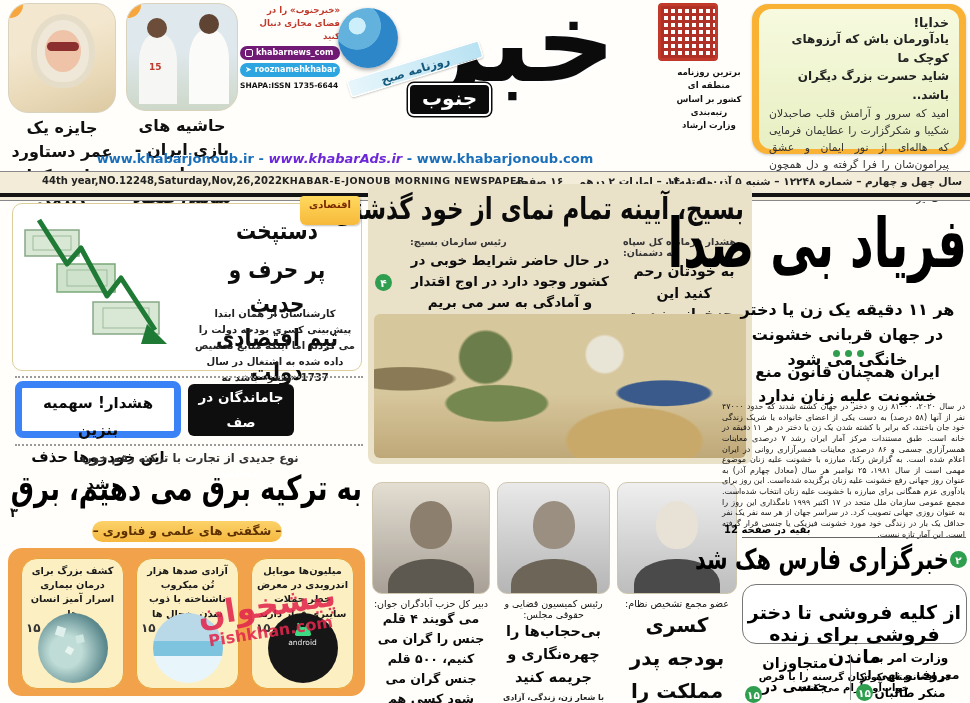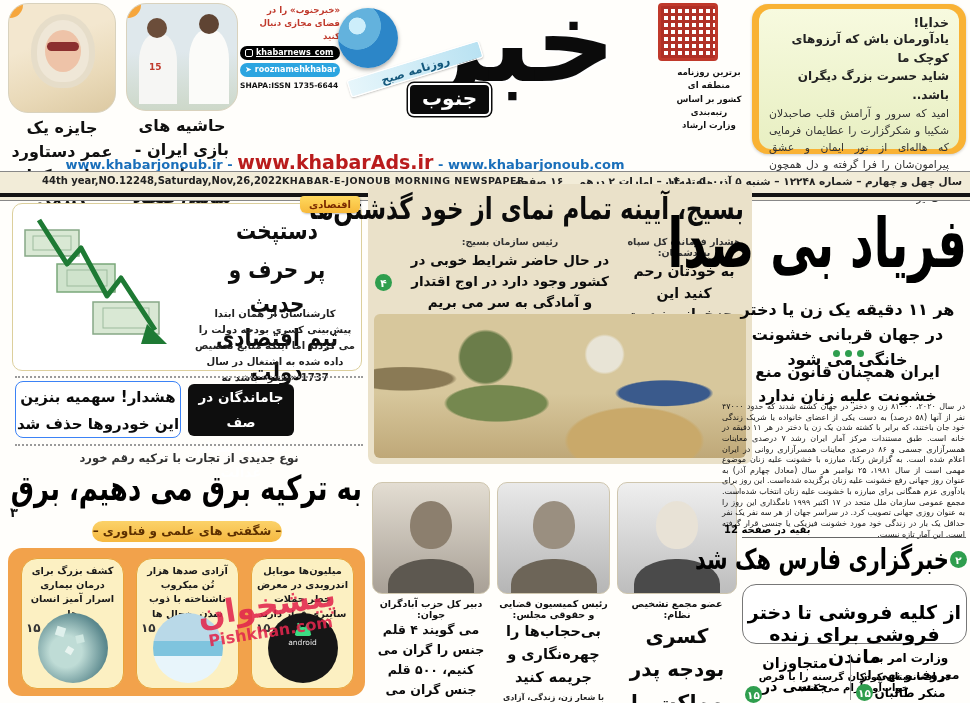--- a/index.html
+++ b/index.html
@@ -33,63 +33,63 @@
       repeating-linear-gradient(0deg,#b03026 0 3px,transparent 3px 7px),
       repeating-linear-gradient(90deg,#b03026 0 3px,rgba(255,255,255,.92) 3px 7px); }
 
   .prayer { background:#f9b234; border-radius:16px; box-shadow:0 1px 3px rgba(0,0,0,.2); }
   .prayer-in { position:absolute; inset:5px 7px; background:linear-gradient(180deg,#f7fadf,#e8efc2); border-radius:12px; padding:6px 10px; }
   .prayer-in .t { font-size:12.5px; font-weight:bold; color:#222; }
   .prayer-in .l { font-size:12px; font-weight:bold; color:#222; line-height:1.55; }
   .prayer-in .bd { font-size:10.8px; color:#333; line-height:1.55; text-align:justify; margin-top:2px; }
 
   .urlline { font-size:13px; font-weight:bold; color:#1a6fba; direction:ltr; text-align:center; }
-  .urlline .big { color:#b91c1c; font-size:19px; }
+  .urlline .big { color:#6d28d9; font-size:13px;font-style:italic; }
 
   .dateline { background:#f2ecd8; border-top:1px solid #888; border-bottom:1px solid #888; }
   .dl { position:absolute; top:3px; font-size:10.5px; font-weight:bold; color:#222; white-space:nowrap; }
   .blackbar { background:#141414; }
 
   
   .tag { background:linear-gradient(180deg,#ffd95e,#f7b93a); color:#7a2a00; font-size:10px; font-weight:bold; text-align:center; line-height:17px; border-radius:4px 4px 6px 6px; box-shadow:1px 1px 2px rgba(0,0,0,.25); z-index:5; }
   .econ-card { border:1px solid #dccf9c; border-radius:10px; background:#fff; }
   .econ-h { font-size:20px; font-weight:bold; text-align:center; line-height:1.45; transform:scaleY(1.18); transform-origin:top; color:#0d0d0d; }
   .econ-body { font-size:10px; font-weight:bold; text-align:center; line-height:1.6; color:#222; }
-  .warnbox { border:1px solid #3b82f6; border-radius:8px; background:#fff; font-size:15px; font-weight:bold; text-align:center; line-height:1.8; color:#0a0a0a; }
+  .warnbox { border:7px solid #3b82f6; border-radius:8px; background:#fff; font-size:15px; font-weight:bold; text-align:center; line-height:1.8; color:#0a0a0a; }
   .blackbox { background:#0e0e0e; border-radius:6px; color:#fff; font-size:13.5px; font-weight:bold; text-align:center; line-height:1.85; }
 
   .scipill { background:linear-gradient(180deg,#fbd269,#f6b840); border-radius:12px; font-size:12px; font-weight:bold; color:#5c2f00; text-align:center; line-height:21px; }
   .sciband { background:#f2a24b; border-radius:14px; }
   .scibox { position:absolute; top:10px; width:103px; height:131px; background:#fcf0c2; border:1px solid #e8a43c; border-radius:16px; padding:5px 4px 4px; }
   .scibox .cap { font-size:9.8px; font-weight:bold; text-align:center; line-height:1.45; color:#1a1a1a; }
   .scibox .p { font-size:12px; font-weight:bold; color:#333; text-align:left; padding-right:2px; }
   .scicircle { position:absolute; bottom:5px; left:50%; transform:translateX(-50%); width:70px; height:70px; border-radius:50%; overflow:hidden; }
   .wm { color:#e2264d; font-weight:bold; transform:rotate(-9deg); opacity:.88; z-index:6; text-align:center; line-height:1.1; }
 
   
   .beige { background:#eae1c9; border-radius:8px; }
   .basij-h { font-size:23px; font-weight:bold; text-align:center; white-space:nowrap; transform:scaleY(1.3); transform-origin:top; color:#0b0b0b; }
-  .sublabel { font-size:9.5px; font-weight:bold; color:#333; text-align:center; }
+  .sublabel { font-size:9.5px; font-weight:bold; color:#333; text-align:left; }
   .subquote { font-weight:bold; color:#0d0d0d; text-align:center; line-height:1.55; }
   .ph-basij { border-radius:6px;
     background:
       radial-gradient(circle at 30% 30%, #6b7d4a 0 9%, transparent 10%),
       radial-gradient(ellipse at 33% 62%, #75884f 0 14%, transparent 15%),
       radial-gradient(circle at 62% 28%, #e8e4d6 0 7%, transparent 8%),
       radial-gradient(ellipse at 78% 55%, #3a5a8c 0 11%, transparent 12%),
       radial-gradient(ellipse at 8% 45%, #8a7a55 0 10%, transparent 11%),
       radial-gradient(ellipse at 70% 88%, #c9a96a 0 18%, transparent 19%),
       linear-gradient(180deg,#d7c79c 0 55%, #bfa878 100%); }
 
   
   .qcard { position:absolute; top:482px; }
   .qphoto { width:100%; height:112px; border-radius:10px; border:1px solid #cfc6ae; position:relative; overflow:hidden; background:linear-gradient(180deg,#e9e9e9,#b5b5b5); }
   .sil-head { position:absolute; top:18px; left:50%; transform:translateX(-50%); width:42px; height:48px; border-radius:50% 50% 46% 46%; background:#8c8c8c; }
   .sil-body { position:absolute; bottom:-18px; left:50%; transform:translateX(-50%); width:86px; height:52px; border-radius:48% 48% 0 0; background:#6f6f6f; }
-  .qlabel { font-size:9.5px; font-weight:bold; text-align:center; color:#101010; margin-top:4px; }
+  .qlabel { font-size:9.5px; font-weight:normal; text-align:center; color:#101010; margin-top:4px; }
   .qquote { font-weight:bold; text-align:center; color:#0a0a0a; }
   .qnote { font-size:8px; font-weight:bold; text-align:center; color:#222; line-height:1.5; margin-top:2px; }
 
   
   .lead-h { font-size:46px; font-weight:bold; white-space:nowrap; text-align:center; transform:scaleY(1.5); transform-origin:top; color:#000; }
   .lead-sub { font-weight:bold; text-align:center; line-height:1.55; color:#0a0a0a; }
   .gdots { display:flex; gap:5px; justify-content:center; }
   .gdots i { width:7px; height:7px; border-radius:50%; background:#2f9e4e; }
   .lead-body { font-size:8px; line-height:1.33; text-align:justify; color:#121212; }
   .fars-h { font-size:21px; font-weight:bold; white-space:nowrap; text-align:center; transform:scaleY(1.35); transform-origin:top; }
@@ -132,21 +132,21 @@
     </div>
     <div class="tz-cap">
       <div>حاشیه های بازی ایران - ولز</div>
       <div>شانس صعود ایران بیشتر شد!</div>
     </div>
     <div class="tz-pg">۱۶</div>
   </div>
 
   <div class="abs" style="left:240px; top:4px; width:100px;">
     <div style="font-size:8.6px; font-weight:bold; color:#c0392b; line-height:1.5; text-align:right;">«خبرجنوب» را در فضای مجازی دنبال کنید</div>
-    <div class="pill" style="background:#000000;text-decoration:underline;">
+    <div class="pill" style="background:#701a75;">
       <span style="width:8px;height:8px;border:1.5px solid #fff;border-radius:2px;display:inline-block;"></span>
       <span>khabarnews_com</span>
     </div>
     <div class="pill" style="background:#2ca5e0;">
       <span style="font-size:8px;">➤</span>
       <span>rooznamehkhabar</span>
     </div>
     <div class="ltr" style="font-size:7.5px; font-weight:bold; color:#111; margin-top:4px;">SHAPA:ISSN 1735-6644</div>
   </div>
 
@@ -179,21 +179,21 @@
 
   <div class="abs dateline" style="left:0; top:171px; width:970px; height:30px;">
     <div class="dl ltr" style="left:42px; font-size:10px;">44th year,NO.12248,Saturday,Nov,26,2022</div>
     <div class="dl ltr" style="left:282px; font-size:9.5px; letter-spacing:.5px;">KHABAR-E-JONOUB MORNING NEWSPAPER</div>
     <div class="dl" style="left:515px;">۱۶ صفحه</div>
     <div class="dl" style="left:578px;">۵۰۰۰ تومان – امارات ۲ درهم</div>
     <div class="dl" style="left:690px; width:272px; text-align:center;">سال چهل و چهارم – شماره ۱۲۲۴۸ – شنبه ۵ آذر ماه ۱۴۰۱</div>
   </div>
   <div class="abs blackbar" style="left:0; top:193px; width:970px; height:4px;"></div>
 
-  <div class="abs tag" style="left:300px; top:196px; width:60px; height:17px;">اقتصادی</div>
+  <div class="abs tag" style="left:300px; top:196px; width:60px; height:29px;">اقتصادی</div>
 
   <div class="abs econ-card" style="left:12px; top:203px; width:350px; height:168px;">
 
     <svg class="abs money-svg" style="left:6px; top:8px;" width="168" height="150" viewBox="0 0 168 150">
       <rect x="6" y="18" width="54" height="26" fill="#d9e8d4" stroke="#86a886" stroke-width="1.5"></rect>
       <rect x="38" y="52" width="58" height="28" fill="#cfe3cc" stroke="#7aa87a" stroke-width="1.5"></rect>
       <rect x="74" y="90" width="66" height="32" fill="#d9e8d4" stroke="#86a886" stroke-width="1.5"></rect>
       <rect x="14" y="24" width="38" height="14" fill="none" stroke="#9dbb9d" stroke-width="1"></rect>
       <rect x="48" y="58" width="40" height="16" fill="none" stroke="#9dbb9d" stroke-width="1"></rect>
       <rect x="84" y="96" width="46" height="20" fill="none" stroke="#9dbb9d" stroke-width="1"></rect>

